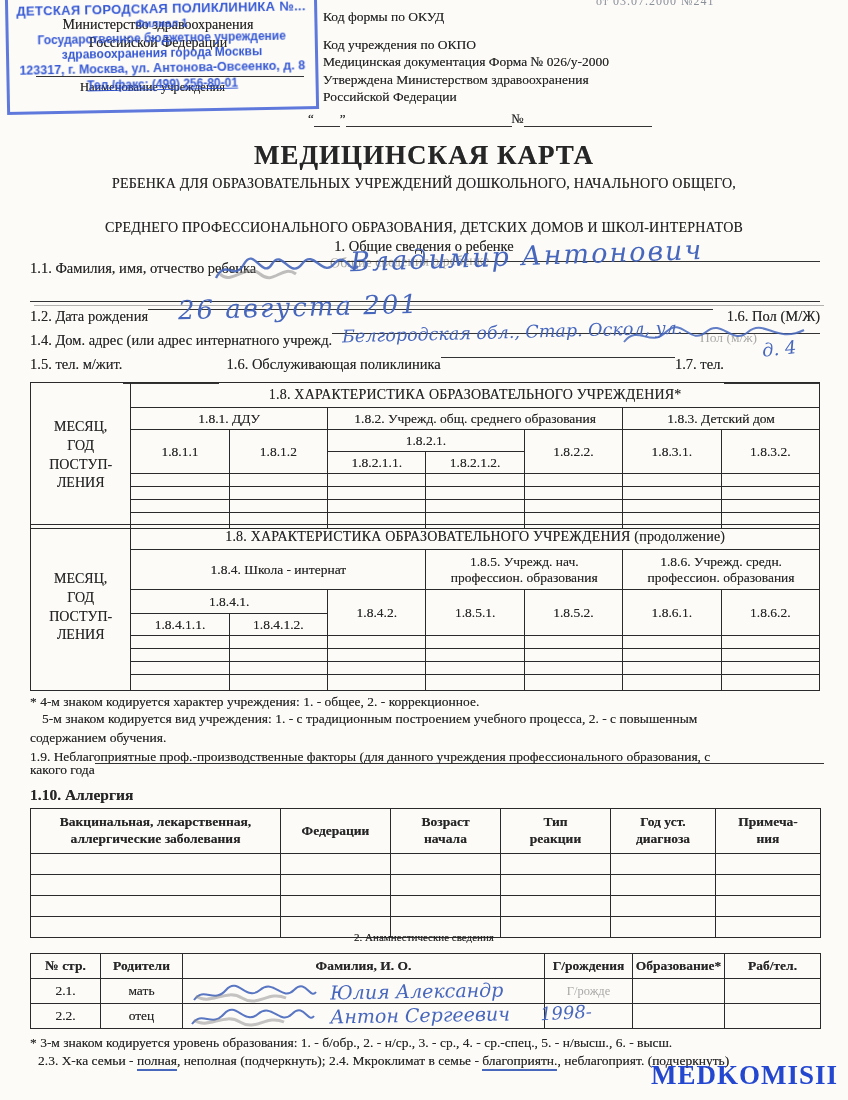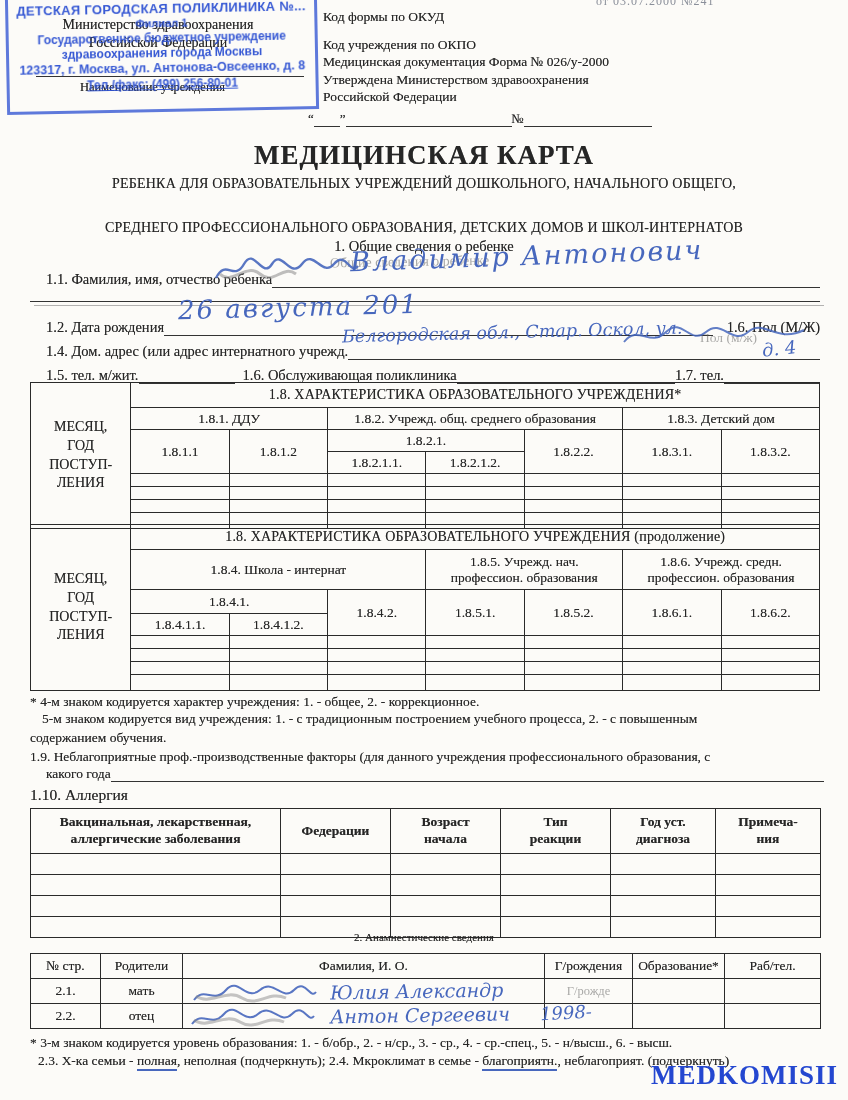--- a/index.html
+++ b/index.html
@@ -32,39 +32,39 @@
   .c-okud{margin-bottom:14px !important;}
   .quoteline{left:308px;top:111px;font-size:13px;display:flex;align-items:flex-end;}
   .ul{border-bottom:1.4px solid #333;display:inline-block;}
   .topfaint{left:596px;top:-6px;font-size:12px;color:#8a8f9a;letter-spacing:1px;}
 
   
   .title-main{left:0;right:0;top:140px;text-align:center;font-size:27px;font-weight:bold;letter-spacing:1px;}
   .sub{left:20px;right:20px;text-align:center;font-size:14px;letter-spacing:.2px;}
 
   
-  .frow{display:flex;align-items:flex-end;font-size:14.5px;margin-left:16px;}
+  .frow{display:flex;font-size:14.5px;}
   .lbl{white-space:nowrap;}
   .fill{flex:1;border-bottom:1.4px solid #333;height:1px;}
   .ghost{color:#555;opacity:.5;}
 
   
   table{border-collapse:collapse;table-layout:fixed;}
   .grid{width:790px;font-size:13.5px;}
   .grid td{border:1.4px solid #2a2a2a;text-align:center;vertical-align:middle;padding:0 2px;overflow:hidden;}
   .grid .tt{font-size:14px;letter-spacing:.2px;}
   .rowhead{font-size:14px;line-height:1.35;}
   .thin td{height:12px;}
   .alg td{height:20px;}
   .alg .hd{font-weight:bold;font-size:13.5px;line-height:1.25;height:44px;}
   .anam td{height:24px;font-size:13.5px;}
-  .anam .hd{font-weight:normal;font-size:13.5px;}
+  .anam .hd{font-weight:bold;font-size:13.5px;}
 
   .note{font-size:13.5px;line-height:1.45;}
-  .b{font-weight:normal;}
+  .b{font-weight:bold;}
 
   
   .hand{font-family:"DejaVu Serif",serif;font-style:italic;color:#4767bd;pointer-events:none;}
   .hw-fio{left:350px;top:240px;font-size:27px;transform:rotate(-2deg);letter-spacing:2px;white-space:nowrap;}
   .hw-date{left:178px;top:292px;font-size:26px;transform:rotate(-1.5deg);letter-spacing:2px;}
   .hw-addr{left:342px;top:322px;font-size:17.5px;transform:rotate(-1.5deg);white-space:nowrap;}
   .hw-addr2{left:762px;top:338px;font-size:18px;transform:rotate(-6deg);}
   .hw-name{font-size:19px;white-space:nowrap;transform:rotate(-1deg);}
   .hw-year{left:540px;top:1002px;font-size:18px;transform:rotate(-3deg);}
   .scr{position:absolute;pointer-events:none;}

